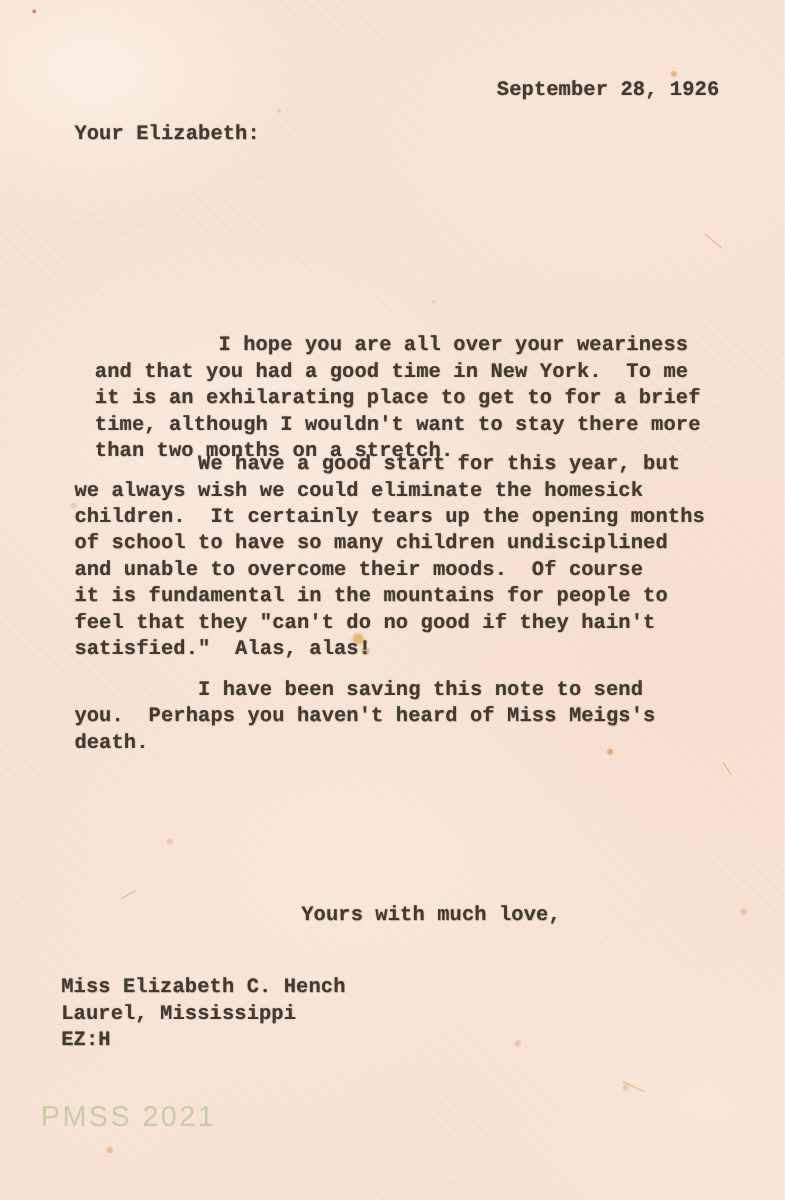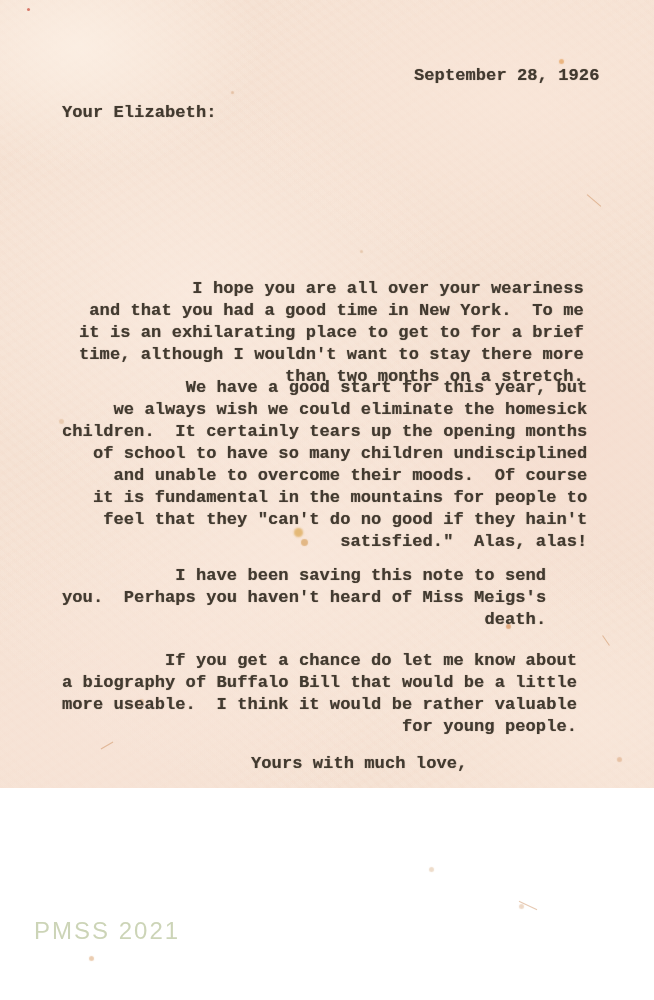--- a/index.html
+++ b/index.html
@@ -1,33 +1,32 @@
 <!DOCTYPE html>
 <html style="--paper: #f5e1d2; --ink: #423a30; --watermark: #aebb8c;"><head>
 <meta charset="utf-8">
 <style>
   html, body { margin: 0; padding: 0; }
   body {
     width: 654px; height: 1000px; overflow: hidden;
     font-family: "Liberation Mono", "DejaVu Sans Mono", monospace;
   }
   .page {
-    position: relative; width: 654px; height: 788px;
+    position: relative; width: 654px; height: 1000px;
     background-color: var(--paper, #f5e1d2);
     background-image:
       radial-gradient(ellipse 260px 180px at 12% 6%,  rgba(252,240,229,0.85), rgba(252,240,229,0) 70%),
       radial-gradient(ellipse 420px 260px at 78% 12%, rgba(250,231,218,0.70), rgba(250,231,218,0) 70%),
       radial-gradient(ellipse 380px 300px at 30% 38%, rgba(252,238,228,0.60), rgba(252,238,228,0) 70%),
       radial-gradient(ellipse 300px 260px at 88% 55%, rgba(246,221,208,0.70), rgba(246,221,208,0) 70%),
       radial-gradient(ellipse 460px 320px at 45% 72%, rgba(251,235,224,0.60), rgba(251,235,224,0) 70%),
       radial-gradient(ellipse 400px 280px at 15% 92%, rgba(248,228,216,0.70), rgba(248,228,216,0) 70%),
       radial-gradient(ellipse 320px 240px at 90% 92%, rgba(250,233,221,0.60), rgba(250,233,221,0) 70%),
       repeating-linear-gradient(43deg,  rgba(238,208,192,0.05) 0 3px, rgba(255,248,241,0.05) 3px 7px),
       repeating-linear-gradient(-31deg, rgba(238,208,192,0.04) 0 4px, rgba(255,248,241,0.04) 4px 9px);
-    text-align: right;
   }
   .typed {
     position: absolute;
     white-space: pre;
     font-size: 17px;
     line-height: 22px;
     font-weight: bold;
     letter-spacing: 0.1px;
     color: var(--ink, #423a30);
     text-shadow: 0 0 1px rgba(74, 63, 50, 0.55), 0.4px 0.4px 0 rgba(90, 78, 62, 0.25);
@@ -97,23 +96,22 @@
 you.  Perhaps you haven't heard of Miss Meigs's
 death.</div>
   <div class="typed para-3">          We have a good start for this year, but
 we always wish we could eliminate the homesick
 children.  It certainly tears up the opening months
 of school to have so many children undisciplined
 and unable to overcome their moods.  Of course
 it is fundamental in the mountains for people to
 feel that they "can't do no good if they hain't
 satisfied."  Alas, alas!</div>
-  <div class="typed para-5">          If you get a chance do let me know about
-a biography of Buffalo Bill that would be a little
-more useable.  I think it would be rather valuable
-for young people.</div>
 
   <div class="typed closing">Yours with much love,</div>
 
+  <div class="typed signature">Miss Elizabeth C. Hench
+Laurel, Mississippi
+EZ:H</div>
 
   <div class="watermark">PMSS 2021</div>
 
 </div>
 
 </body></html>

